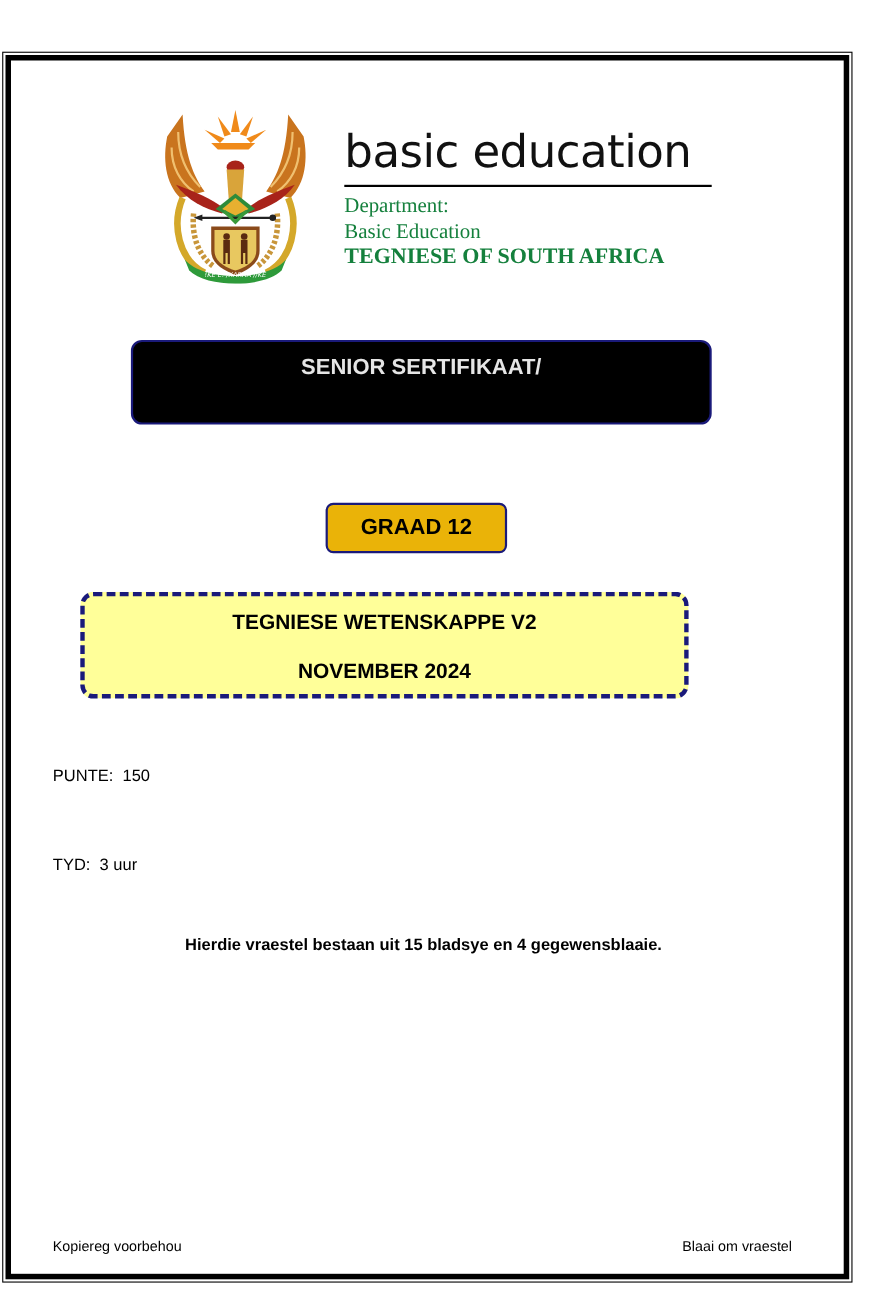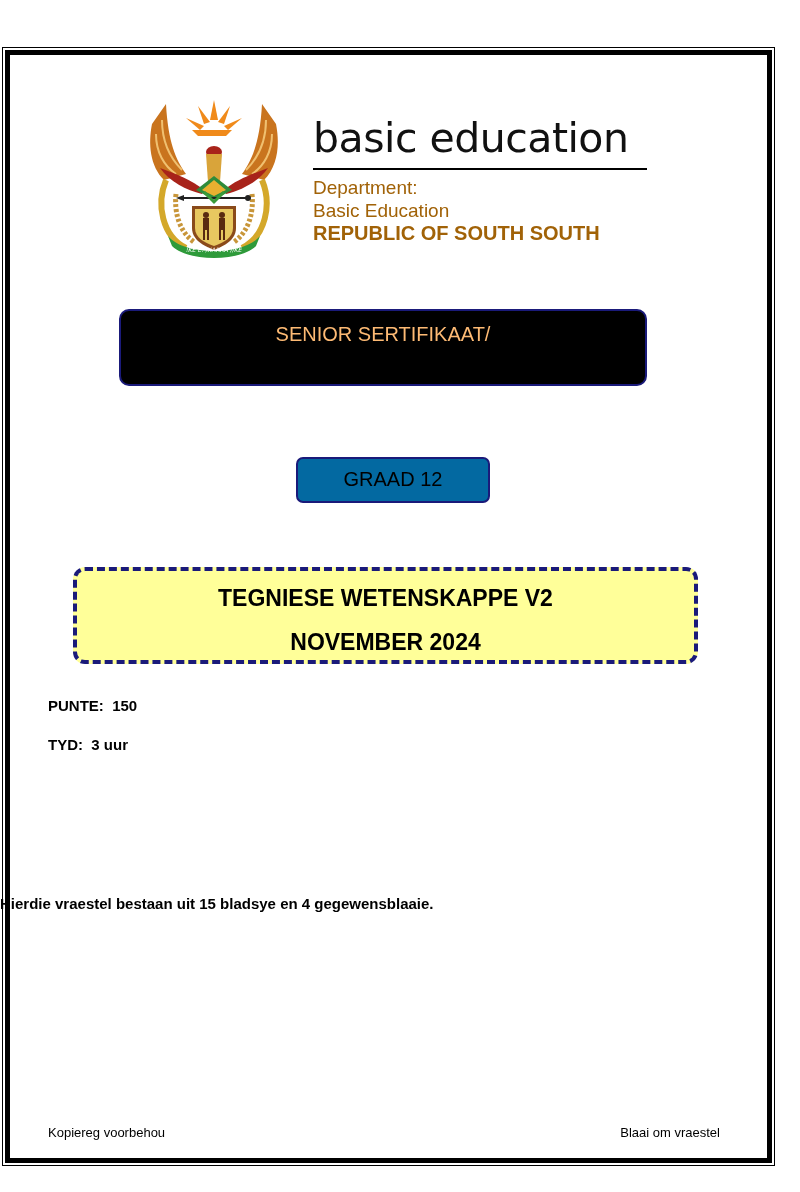--- a/index.html
+++ b/index.html
@@ -55,103 +55,104 @@
       position: absolute;
       left: 313px;
       top: 168px;
       width: 334px;
       height: 2px;
       background: #000;
     }
     .brand-line {
       position: absolute;
       left: 313px;
-      font-family: Liberation Sans, sans-serif;
+      font-family: Liberation Serif, serif;
       font-size: 19px;
       line-height: 1;
-      color: #a16207;
+      color: #15803d;
       white-space: nowrap;
     }
     .brand-dept { top: 178px; }
     .brand-basic { top: 201px; }
     .brand-rsa {
       top: 223px;
       font-weight: bold;
       font-size: 20px;
     }
     .cert-box {
       position: absolute;
       left: 119px;
       top: 309px;
       width: 528px;
       height: 77px;
       box-sizing: border-box;
       background: #000;
       border: 2px solid #1a1a7a;
       border-radius: 10px;
-      color: #fdba74;
-      font-weight: normal;
+      color: #e5e5e5;
+      font-weight: bold;
       font-size: 20px;
       text-align: center;
       line-height: 28px;
       padding-top: 9px;
     }
     .grade-box {
       position: absolute;
       left: 296px;
       top: 457px;
-      width: 194px;
+      width: 165px;
       height: 46px;
       box-sizing: border-box;
-      background: #0369a1;
+      background: #eab308;
       border: 2.5px solid #1a1a7a;
       border-radius: 7px;
-      font-weight: normal;
+      font-weight: bold;
       font-size: 20px;
       text-align: center;
       line-height: 41px;
     }
     .subject-box {
       position: absolute;
       left: 73px;
-      top: 567px;
-      width: 625px;
+      top: 538px;
+      width: 553px;
       height: 97px;
       box-sizing: border-box;
       background: #ffff99;
       border: 4px dashed #1a1a7a;
       border-radius: 12px;
       font-weight: bold;
-      font-size: 23px;
+      font-size: 19px;
       text-align: center;
     }
     .subject-line1 {
       position: absolute;
       left: 0; right: 0;
       top: 14px;
     }
     .subject-line2 {
       position: absolute;
       left: 0; right: 0;
       top: 58px;
     }
     .meta-line {
       position: absolute;
       left: 48px;
-      font-weight: bold;
+      font-weight: normal;
       font-size: 15px;
       white-space: pre;
     }
     .meta-marks { top: 697px; }
-    .meta-time { top: 736px; }
+    .meta-time { top: 778px; }
     .pages-note {
       position: absolute;
       left: 0;
       width: 770px;
-      top: 895px;
+      top: 851px;
+      text-align: center;
       font-weight: bold;
       font-size: 15px;
     }
     .footer-left {
       position: absolute;
       left: 48px;
       top: 1125px;
       font-size: 13px;
     }
     .footer-right {
@@ -222,21 +223,21 @@
   </g>
 
   <path d="M22,142 C38,162 98,162 114,142 L110,152 C94,168 42,168 26,152 Z" fill="#2e9a3a"></path>
   <text x="68" y="158" font-family="DejaVu Sans, sans-serif" font-size="6" fill="#fff" text-anchor="middle" font-style="italic">!KE E: /XARRA //KE</text>
 </svg>
 
 <div class="brand-title">basic education</div>
 <div class="brand-rule"></div>
 <div class="brand-line brand-dept">Department:</div>
 <div class="brand-line brand-basic">Basic Education</div>
-<div class="brand-line brand-rsa">REPUBLIC OF SOUTH SOUTH</div>
+<div class="brand-line brand-rsa">TEGNIESE OF SOUTH AFRICA</div>
 
 <div class="cert-box">
   <div>SENIOR SERTIFIKAAT/</div>
 </div>
 
 <div class="grade-box">
   <span>GRAAD 12</span>
 </div>
 
 <div class="subject-box">

